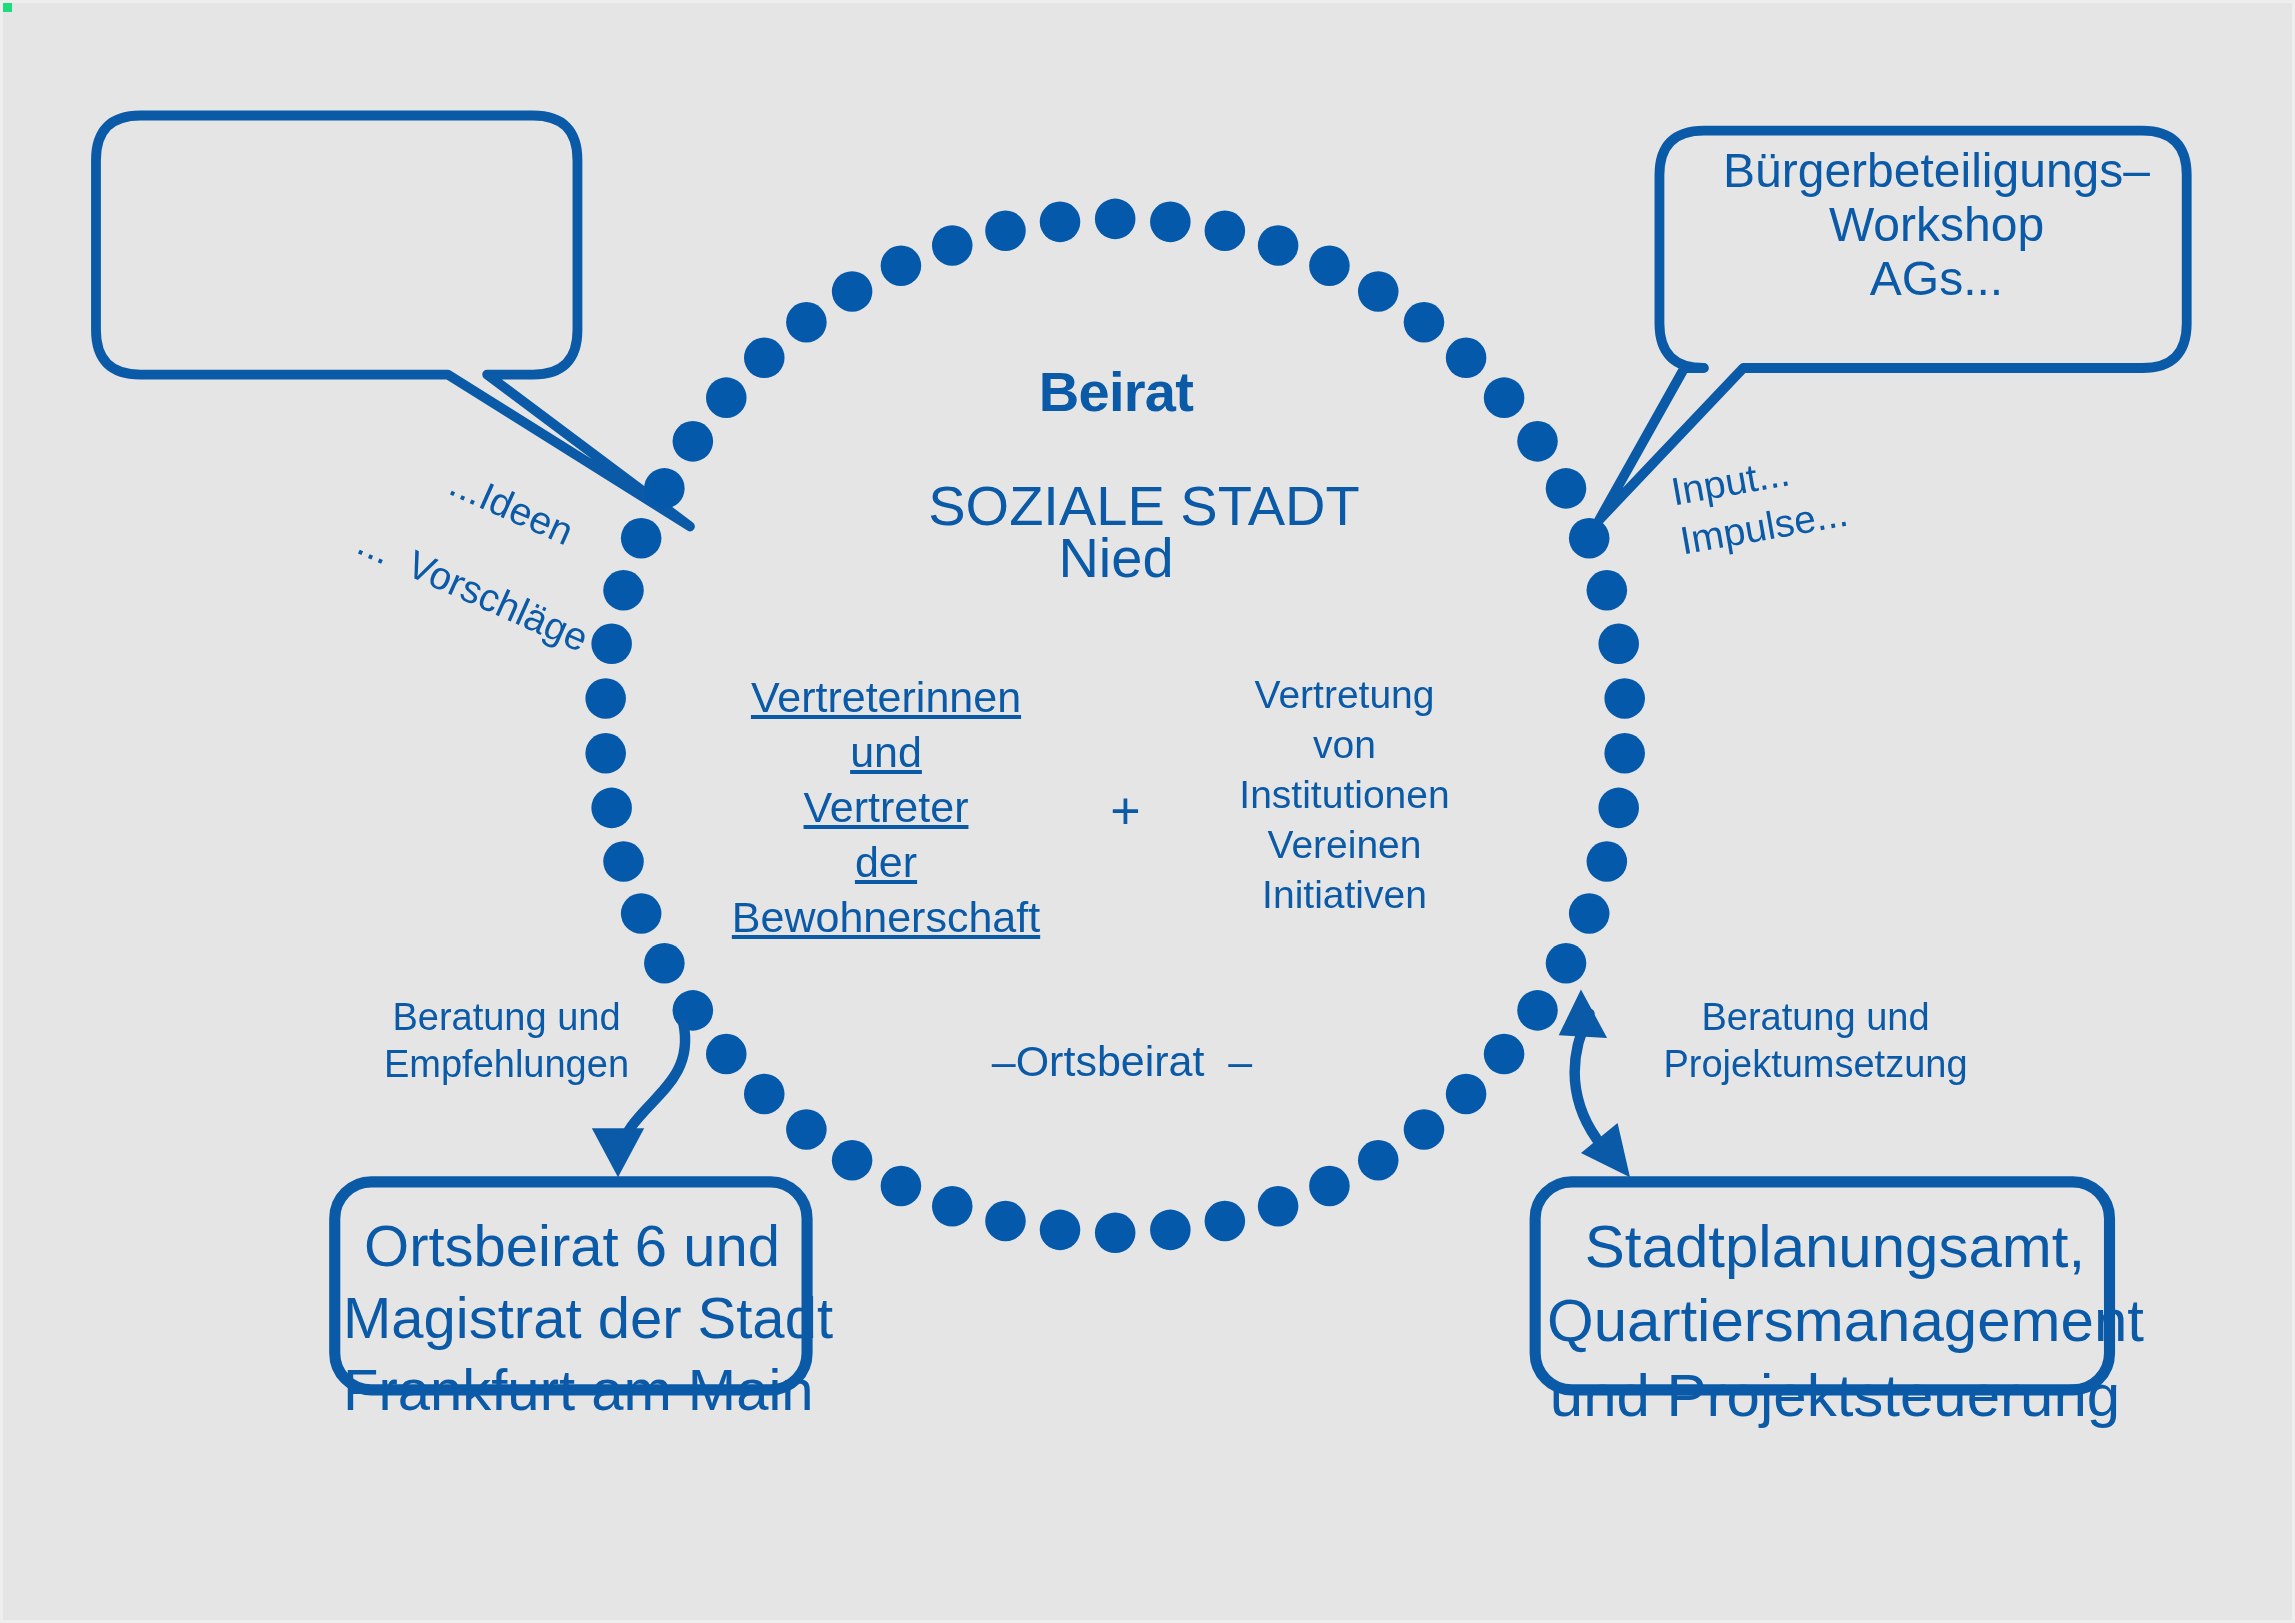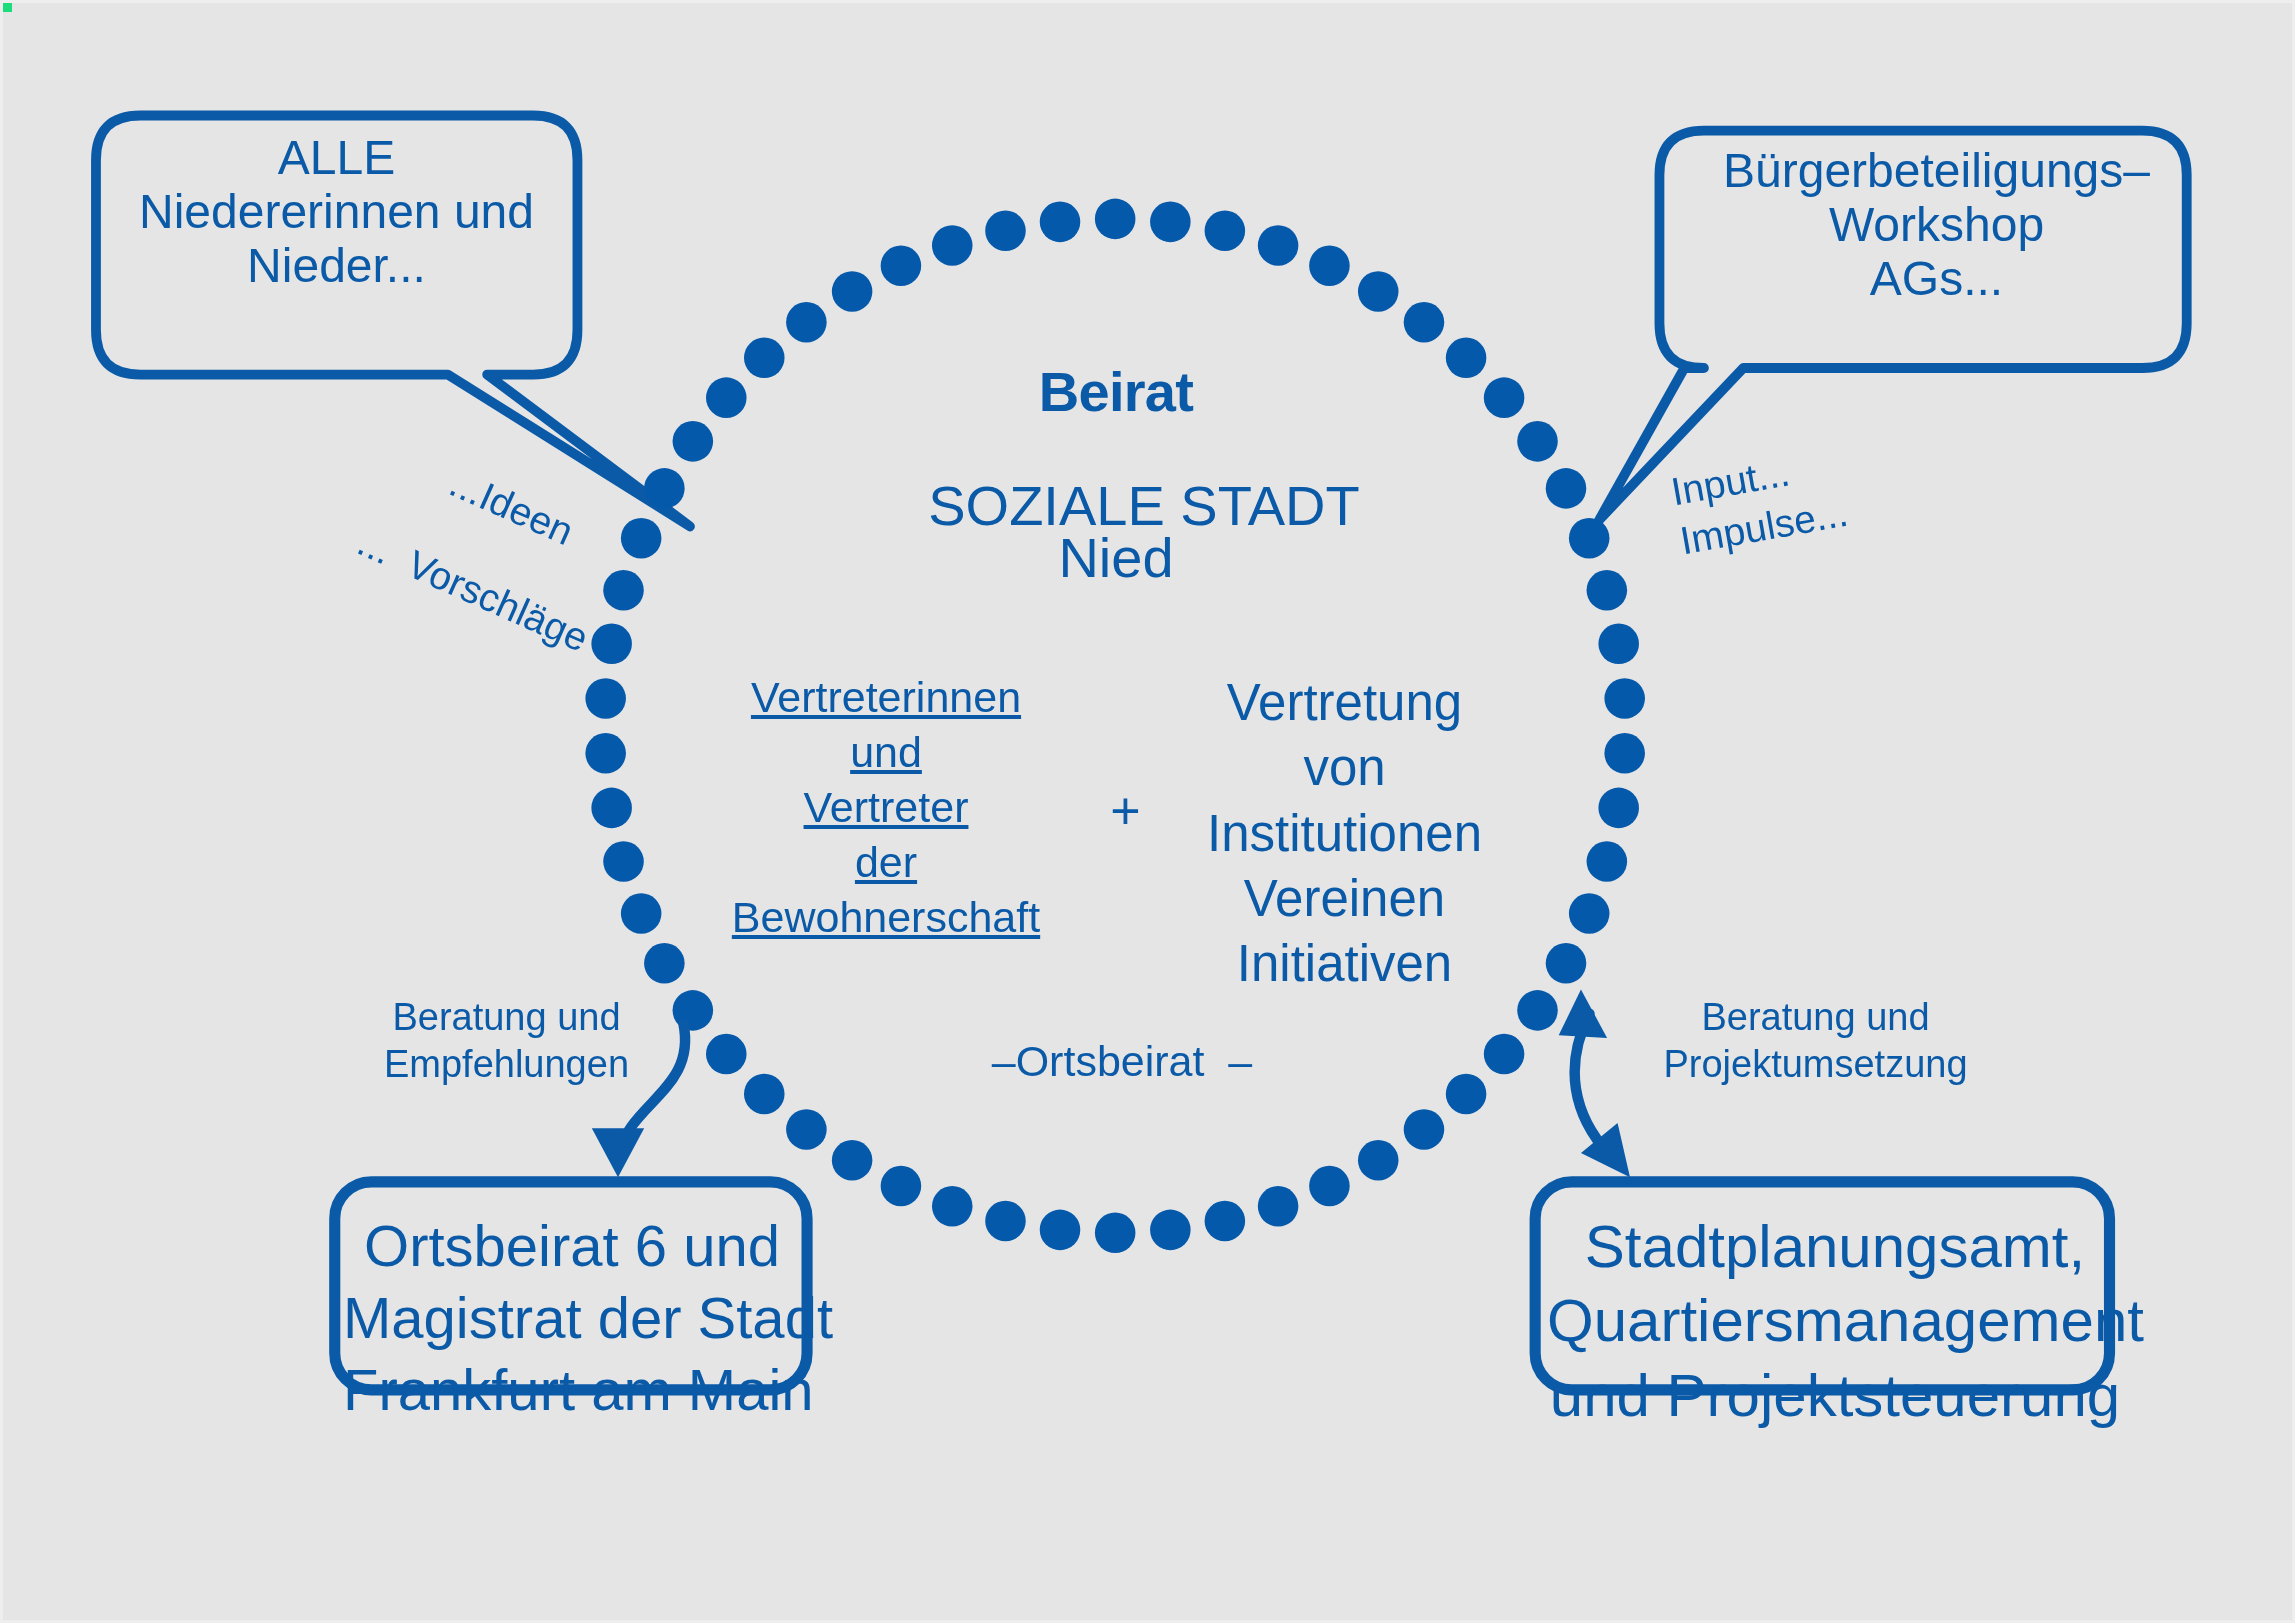--- a/index.html
+++ b/index.html
@@ -56,21 +56,21 @@
   #beirat-sub2 {
     left: 838px; top: 523px; width: 550px;
     font-size: 56px;
   }
   #col-left {
     left: 700px; top: 667px; width: 366px;
     font-size: 43px; line-height: 1.28; text-decoration: underline;
   }
   #col-right {
     left: 1178px; top: 667px; width: 327px;
-    font-size: 51px; line-height: 1.28;
+    font-size: 39px; line-height: 1.28;
   }
   #plus-sign {
     left: 1067px; top: 779px; width: 111px;
     font-size: 52px;
   }
   #stimmrecht {
     left: 929px; top: 1034px; width: 380px;
     font-size: 43px;
   }
 
@@ -214,23 +214,20 @@
       <path d="M 2425 1545 C 2385 1625 2400 1700 2455 1760" fill="none" stroke="#0a5aa8" stroke-width="16" stroke-linecap="round"></path>
       <path d="M 2412 1508 L 2452 1582 L 2378 1578 Z" fill="#0a5aa8"></path>
       <path d="M 2487 1795 L 2412 1758 L 2468 1712 Z" fill="#0a5aa8"></path>
     </g>
 
     <rect x="507" y="1802" width="722" height="318" rx="56" ry="56" fill="none" stroke="#0a5aa8" stroke-width="17"></rect>
 
     <rect x="2342" y="1802" width="878" height="318" rx="56" ry="56" fill="none" stroke="#0a5aa8" stroke-width="17"></rect>
   </svg>
 
-  <div class="txt" id="bubble-tl-text">ALLE
-Niedererinnen und
-Nieder...</div>
 
   <div class="txt" id="bubble-tr-text">Bürgerbeteiligungs–
 Workshop
 AGs...</div>
 
   <div class="txt" id="beirat-title">Beirat</div>
 
   <div class="txt" id="beirat-sub1">SOZIALE STADT</div>
 
   <div class="txt" id="beirat-sub2">Nied</div>

